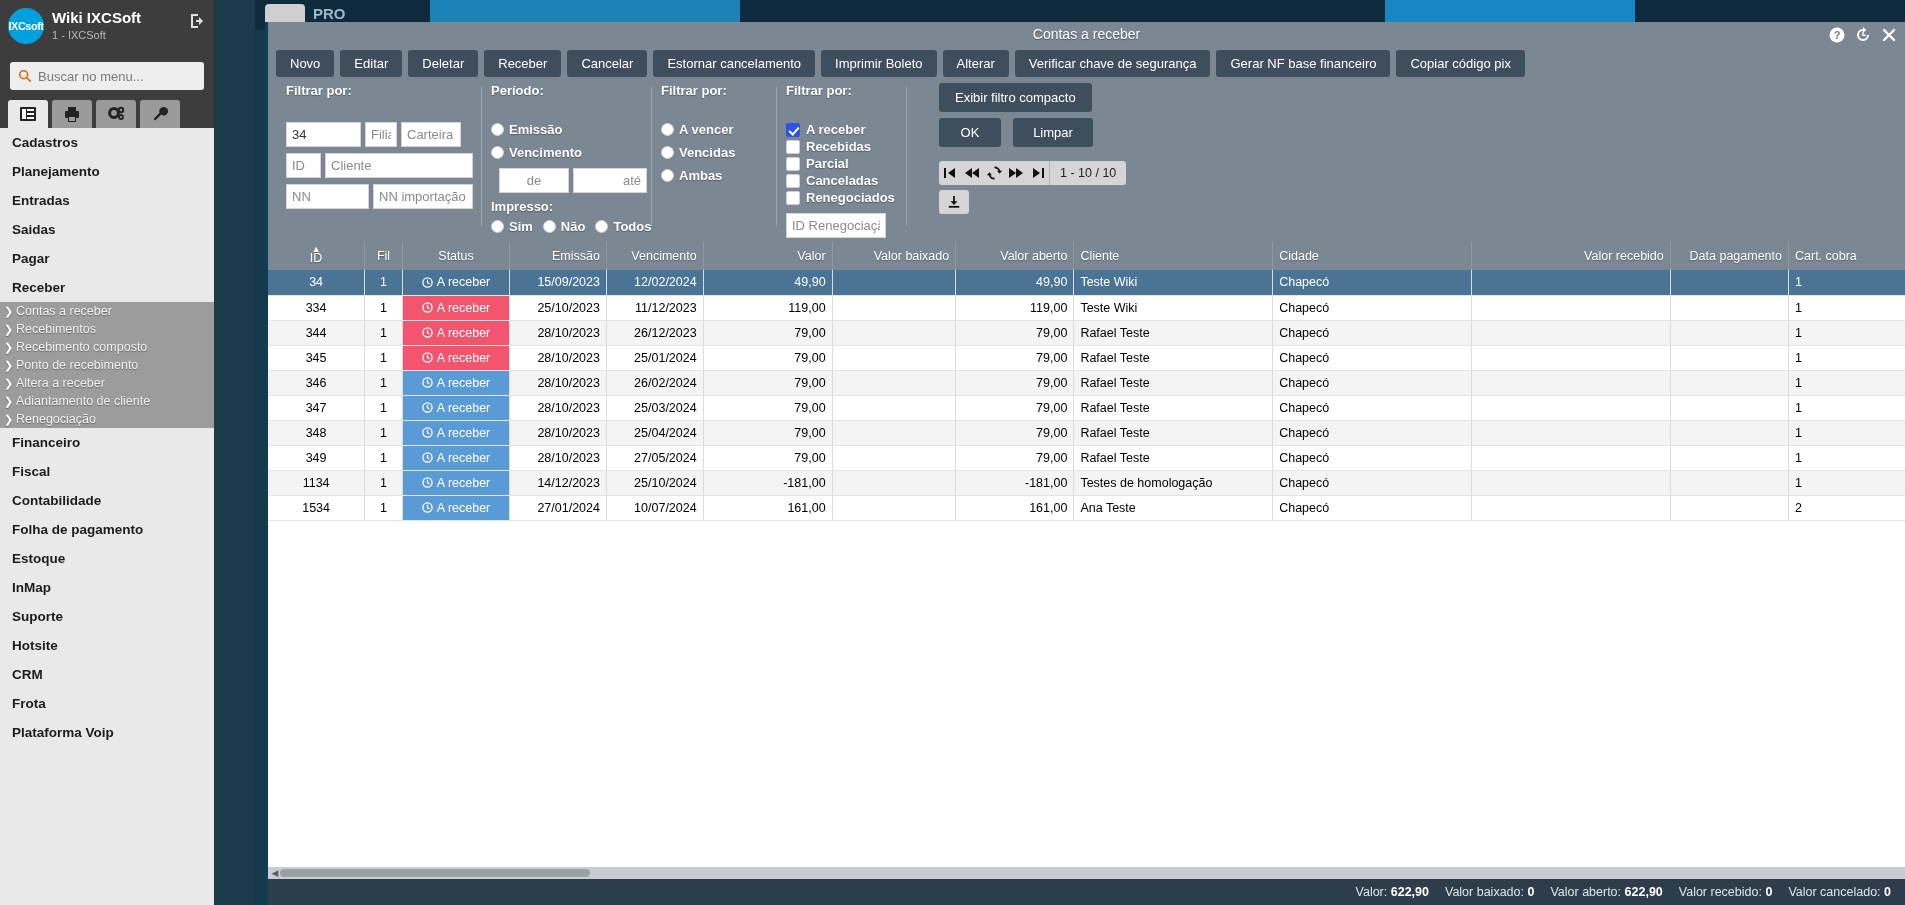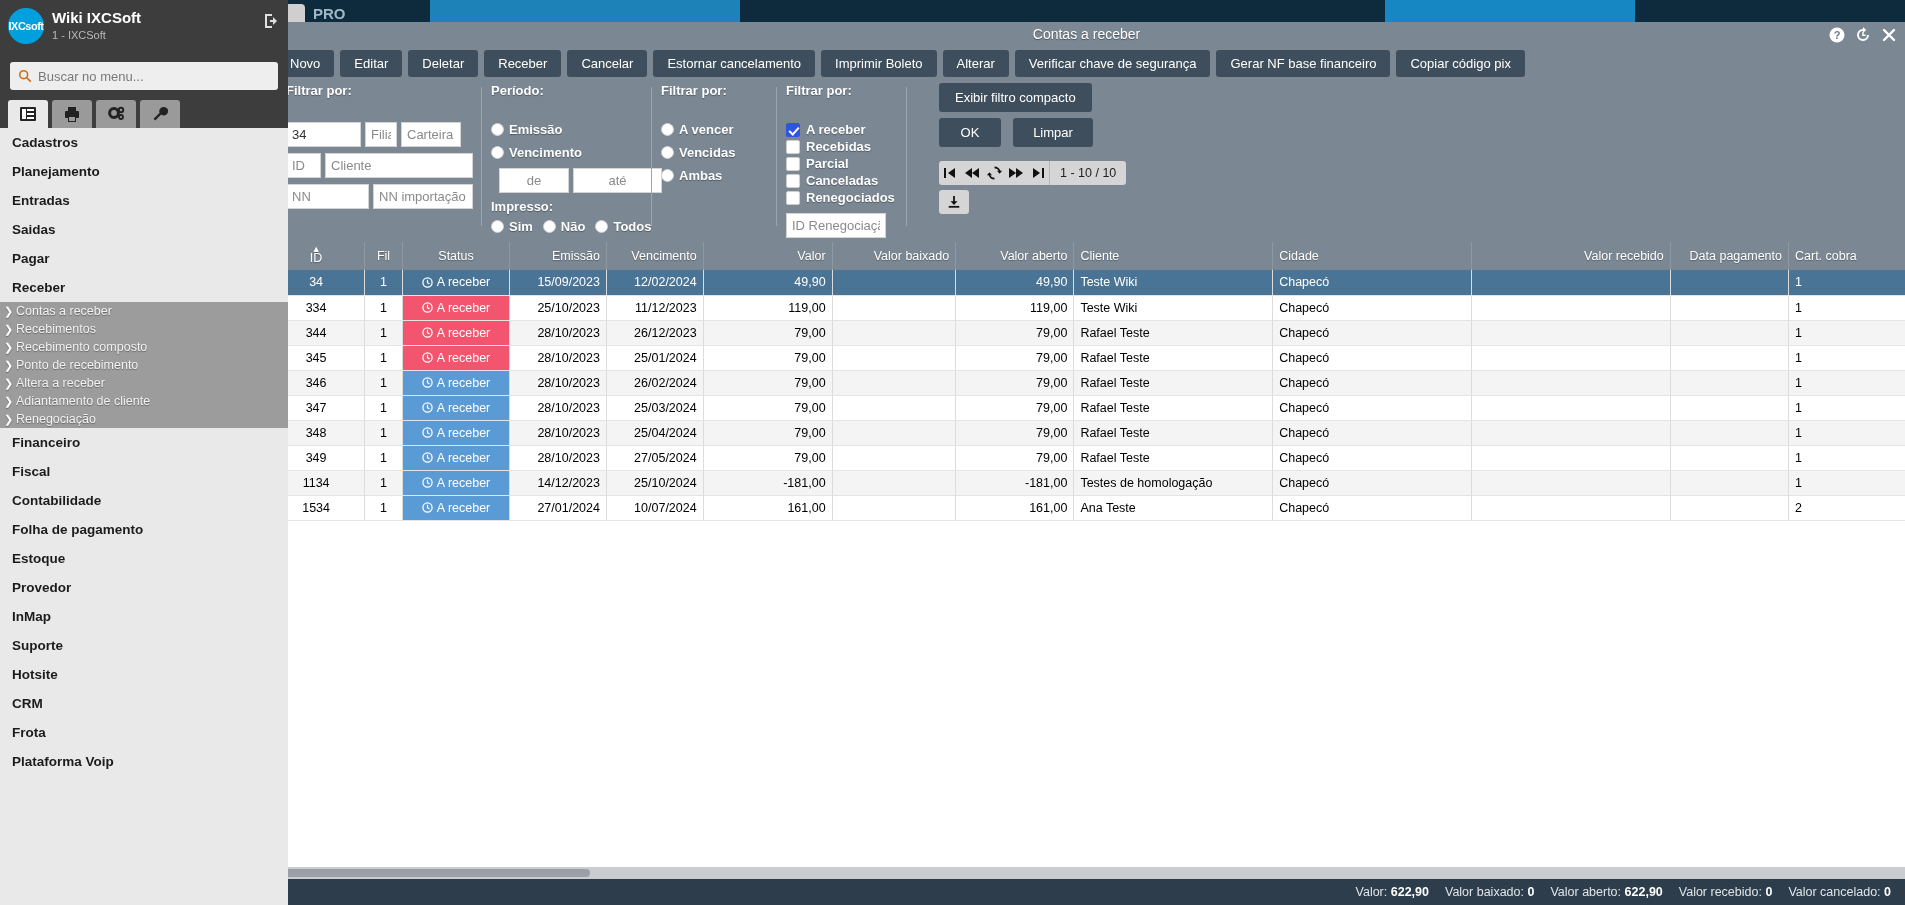--- a/index.html
+++ b/index.html
@@ -7,21 +7,21 @@
     width: 1905px; height: 905px;
     font-family: "Liberation Sans", sans-serif;
     font-size: 13px;
     overflow: hidden;
     background: #1b3a4b;
   }
   #root { position: relative; width: 1905px; height: 905px; }
 
   
   #sidebar {
-    position: absolute; left: 0; top: 0; width: 288px; height: 905px;
+    position: absolute; left: 0; top: 0; width: 214px; height: 905px;
     background: #86efac;
     z-index: 5;
   }
   .sb-head {
     background: #3d3d3d; height: 62px; position: relative; padding: 8px 10px 0 10px;
   }
   .sb-logo {
     position: absolute; left: 8px; top: 8px; width: 36px; height: 36px;
     border-radius: 50%; background: #00a0df; color: #fff;
     font-weight: bold; font-size: 11px; line-height: 36px; text-align: center;
@@ -253,21 +253,20 @@
         <div class="sb-subitem"><span class="chev">❯</span><span>Ponto de recebimento</span></div>
         <div class="sb-subitem"><span class="chev">❯</span><span>Altera a receber</span></div>
         <div class="sb-subitem"><span class="chev">❯</span><span>Adiantamento de cliente</span></div>
         <div class="sb-subitem"><span class="chev">❯</span><span>Renegociação</span></div>
       </div>
       <div class="sb-item">Financeiro</div>
       <div class="sb-item">Fiscal</div>
       <div class="sb-item">Contabilidade</div>
       <div class="sb-item">Folha de pagamento</div>
       <div class="sb-item">Estoque</div>
-      <div class="sb-item">Provedor</div>
       <div class="sb-item">InMap</div>
       <div class="sb-item">Suporte</div>
       <div class="sb-item">Hotsite</div>
       <div class="sb-item">CRM</div>
       <div class="sb-item">Frota</div>
       <div class="sb-item">Plataforma Voip</div>
     </div>
   </div>
 
   <div id="modal">
@@ -334,21 +333,21 @@
         <div class="radio-row">
           <span class="radio"></span>
           <span>Emissão</span>
         </div>
         <div class="radio-row">
           <span class="radio"></span>
           <span>Vencimento</span>
         </div>
         <div class="frow" style="padding-left:8px">
           <input class="finput" style="width: 70px; text-align: center;" placeholder="de">
-          <input class="finput" style="width: 89px; text-align: center;" placeholder="até">
+          <input class="finput" style="width: 74px; text-align: right;" placeholder="até">
         </div>
         <div class="flabel" style="margin-bottom:5px">Impresso:</div>
         <div class="radio-inline">
           <div class="radio-row">
             <span class="radio"></span>
             <span>Sim</span>
           </div>
           <div class="radio-row">
             <span class="radio"></span>
             <span>Não</span>

